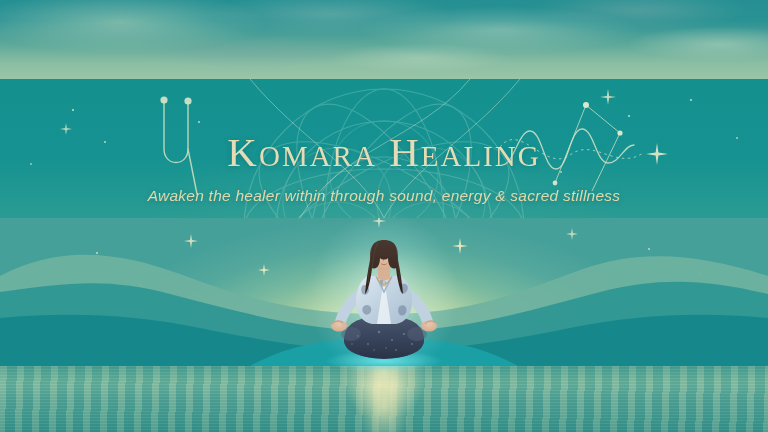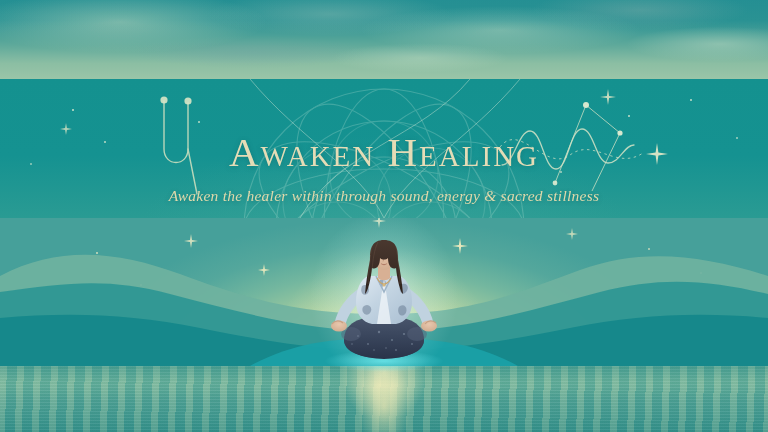--- a/index.html
+++ b/index.html
@@ -84,21 +84,21 @@
     font-size:41px;line-height:1;
     font-variant:small-caps;
     letter-spacing:2.0px;
     color:#e4dcb6;
     text-shadow:0 1px 5px rgba(12,90,92,.40);
     white-space:nowrap;
   }
   .tagline{
     position:absolute;left:0;top:188px;width:768px;
     text-align:center;
-    font-family:Liberation Serif, serif;
+    font-family:Liberation Sans, sans-serif;
     font-style:italic;
     font-size:15.5px;line-height:1;
     letter-spacing:.25px;
     color:#dfd9ab;
     text-shadow:0 1px 4px rgba(12,90,92,.35);
     white-space:nowrap;
   }
 
   
   .figure-wrap{
@@ -337,16 +337,16 @@
 
       <path d="M60 4 C 46 4 46 16 46 24 C 44 34 42 46 41 58 C 44 56 47 42 48 32 C 52 34 56 30 56 22 C 58 24 62 24 64 22 C 64 30 68 34 72 32 C 73 42 76 56 79 58 C 78 46 76 34 74 24 C 74 16 74 4 60 4 Z" fill="url(#hairG)"></path>
       <g opacity="0.30" stroke="#8a6f5c" stroke-width="0.7" fill="none">
         <path d="M48 10 C 46 20 45 34 44 48"></path>
         <path d="M72 10 C 74 20 75 34 76 48"></path>
         <path d="M54 6 C 50 14 49 24 48 34"></path>
       </g>
     </svg>
   </div>
 
-  <div class="title">Awaken Healing</div>
+  <div class="title">Komara Healing</div>
   <div class="tagline">Awaken the healer within through sound, energy &amp; sacred stillness</div>
 
 </div>
 
 </body></html>

